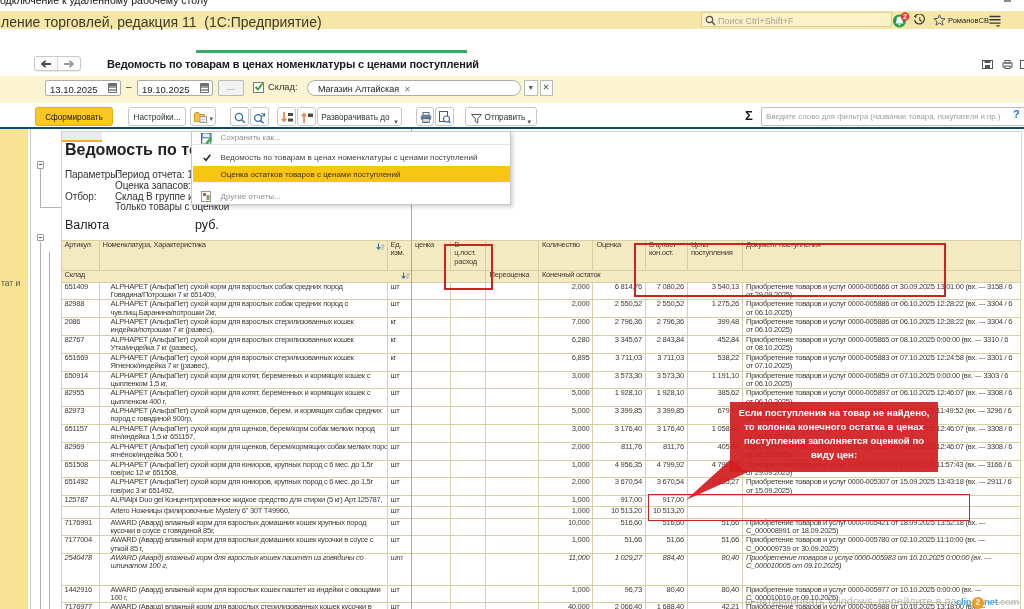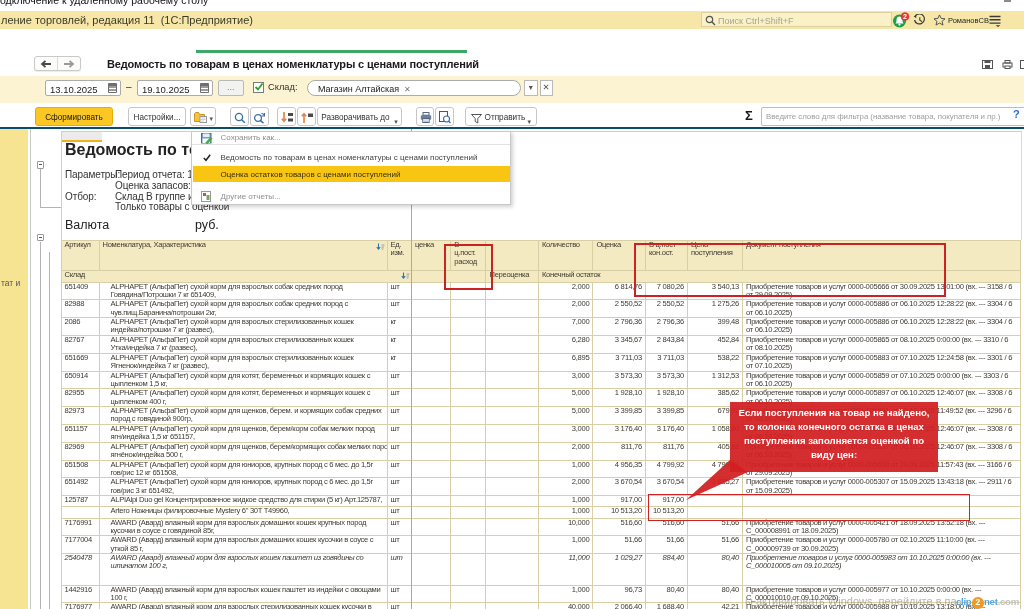--- a/index.html
+++ b/index.html
@@ -3,21 +3,21 @@
 <meta charset="utf-8">
 <style>
   * { margin:0; padding:0; box-sizing:border-box; }
   html,body { width:1024px; height:609px; overflow:hidden; }
   body { font-family:"Liberation Sans", sans-serif; background:#fff; position:relative; }
   .abs { position:absolute; }
   #page { position:absolute; left:0; top:0; width:1024px; height:609px; overflow:hidden; background:#fff; }
   
   .topclip { left:0; top:-6.5px; width:400px; height:12px; font-size:10.5px; color:#111; white-space:nowrap; }
   .titlebar { left:0; top:11px; width:1024px; height:17.5px; background:#F6E7A9; }
-  .titlebar .t { position:absolute; left:1px; top:3px; font-size:11px; color:#3a3a26; white-space:nowrap; }
+  .titlebar .t { position:absolute; left:1px; top:3px; font-size:14px; color:#3a3a26; white-space:nowrap; }
   .searchbox { position:absolute; left:701px; top:1px; width:191px; height:15px; background:#FAF1C6; border:1px solid #DCD09C; }
   .searchbox .ph { position:absolute; left:16px; top:3px; font-size:9px; color:#A9A293; white-space:nowrap; }
   .tabbar { left:0; top:28.5px; width:1024px; height:25px; background:#FAFAF9; border-bottom:1px solid #DDDDDD; }
   .tab { position:absolute; top:0.5px; height:24px; font-size:8px; letter-spacing:-0.1px; color:#3c3c3c; white-space:nowrap; }
   .tab .x { color:#666; }
   .tabtx { position:absolute; top:7px; }
   .tab1 { left:0; width:110px; border-right:1px solid #DADADA; background:#F0F0EF; }
   .tab2 { left:110px; width:85.5px; border-right:1px solid #DADADA; background:#F0F0EF; }
   .tab3 { left:195.5px; width:271px; background:#FEFCEE; }
   .greenline { left:195.5px; top:49.5px; width:271px; height:3px; background:#3DA768; }
@@ -343,21 +343,21 @@
 <tr style="height:17.8px;">
 <td>650914</td>
 <td class="ind">ALPHAPET (АльфаПет) сухой корм для котят, беременных и кормящих кошек с<br>цыпленком 1,5 кг,</td>
 <td>шт</td>
 <td></td>
             <td></td>
             <td></td>
 <td class="num">3,000</td>
 <td class="num">3 573,30</td>
 <td class="num">3 573,30</td>
-<td class="num">1 312,53</td>
+<td class="num">1 191,10</td>
 <td>Приобретение товаров и услуг 0000-005859 от 07.10.2025 0:00:00 (вх. --- 3303 / 6<br>от 06.10.2025)</td>
 </tr>
 <tr style="height:17.8px;">
 <td>82955</td>
 <td class="ind">ALPHAPET (АльфаПет) сухой корм для котят, беременных и кормящих кошек с<br>цыпленком 400 г,</td>
 <td>шт</td>
 <td></td>
             <td></td>
             <td></td>
 <td class="num">5,000</td>

